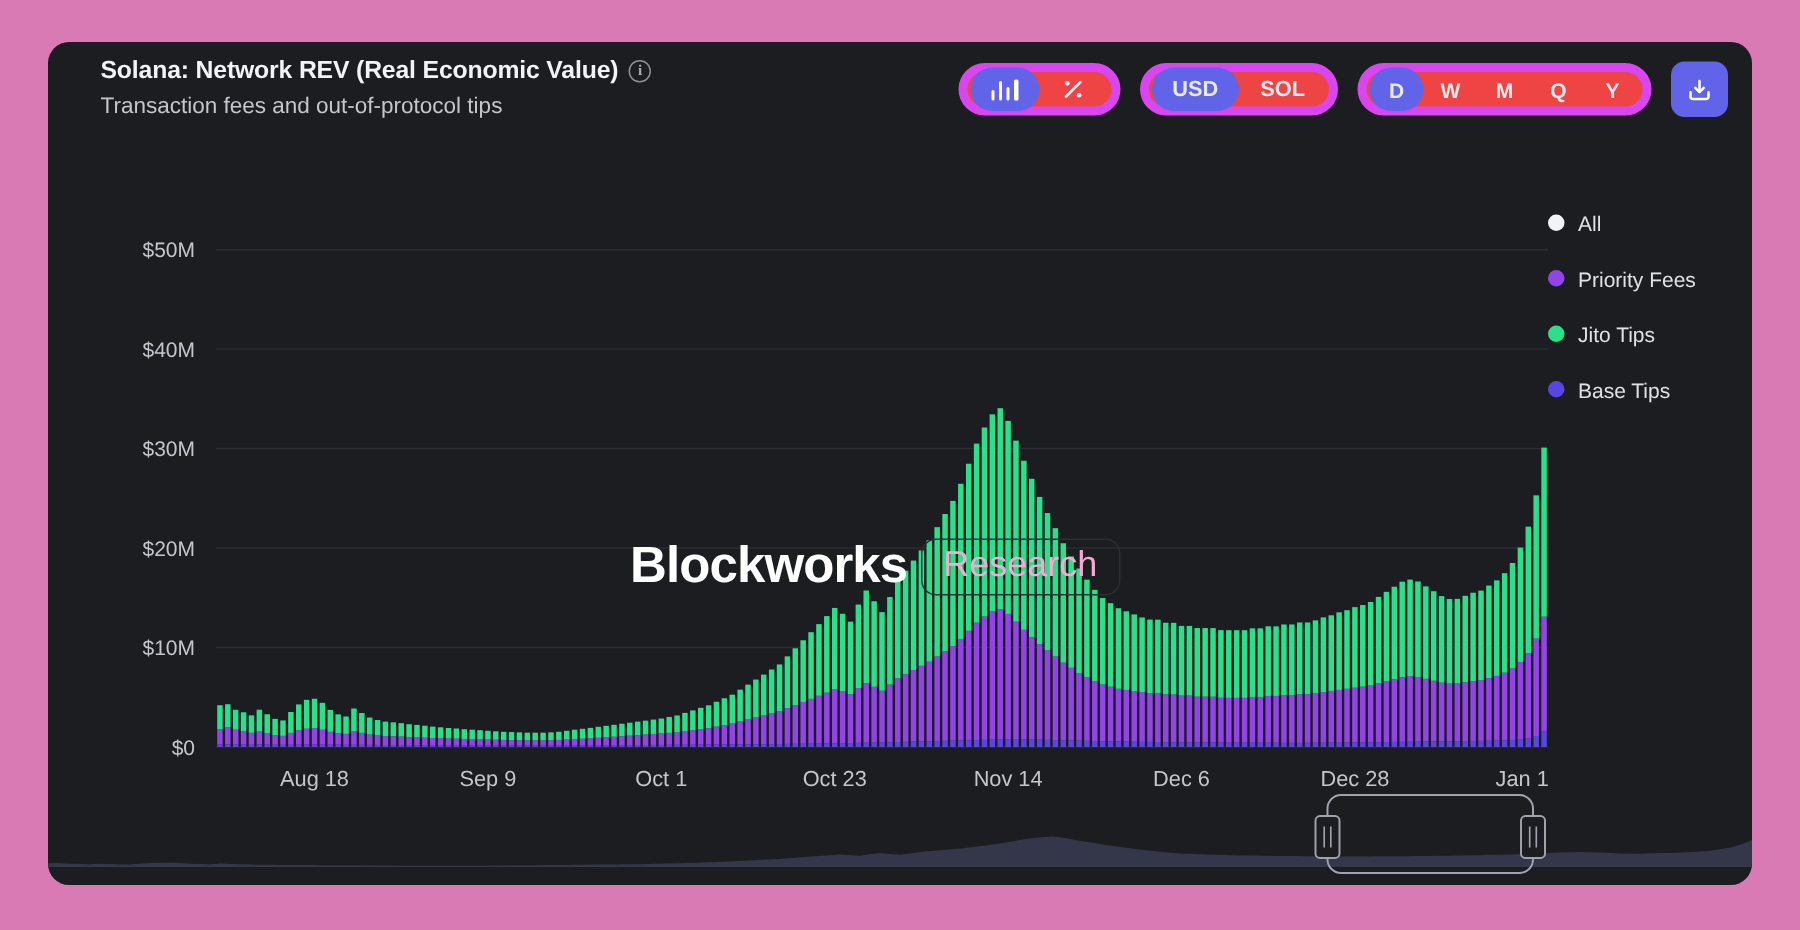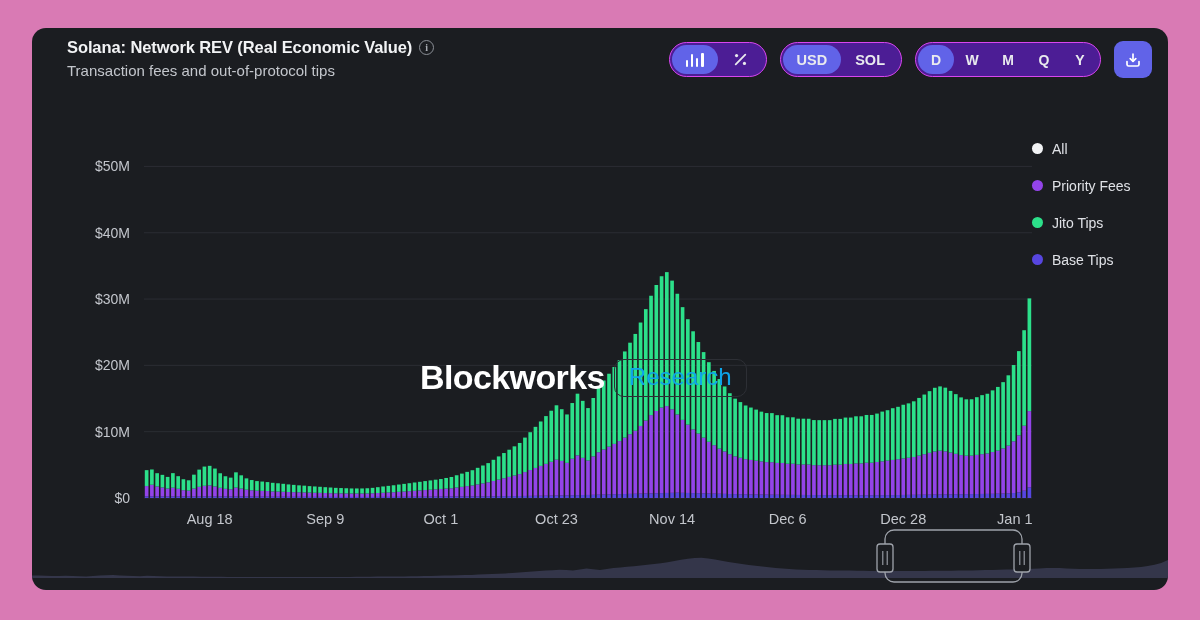--- a/index.html
+++ b/index.html
@@ -37,22 +37,22 @@
   #chart-subtitle {
     margin-top: 5px; font-size: 15px; color: #c3c6cc; white-space: nowrap;
   }
   
   #toolbar {
     position: absolute; right: 16px; top: 13px;
     display: flex; align-items: center; gap: 13px;
   }
   .pill-group {
     display: flex; align-items: center;
-    border: 1px solid #d946ef; border-radius: 999px;
-    background: #4c1d95; height: 35px; padding: 0 2px;
+    border: 6px solid #d946ef; border-radius: 999px;
+    background: #ef4444; height: 35px; padding: 0 2px;
   }
   .pill {
     height: 29px; border-radius: 999px;
     display: flex; align-items: center; justify-content: center;
     color: #e9eaee; font-size: 14.5px; font-weight: bold;
     cursor: pointer; user-select: none;
   }
   .pill.active { background: #6163e8; }
   .pill.icon-pill { width: 46px; }
   .pill.txt-wide { padding: 0 14px; }
@@ -84,21 +84,21 @@
   .xtick { font-size: 14.5px; fill: #c3c6cc; text-anchor: middle; font-family: "Liberation Sans", sans-serif; }
   .gridline { stroke: #2b2d33; stroke-width: 1; }
   
   #watermark {
     position: absolute; left: 388px; top: 330px;
     display: flex; align-items: center; gap: 9px;
     pointer-events: none;
   }
   #wm-main { font-size: 34px; font-weight: bold; color: #ffffff; letter-spacing: -0.6px; }
   #wm-sub {
-    font-size: 24px; color: #0ea5e9; padding: 3px 14px 5px;
+    font-size: 24px; color: #f9a8d4; padding: 3px 14px 5px;
     border: 1.5px solid #2d2f35; border-radius: 10px;
   }
   
   #navigator {
     position: absolute; left: 0; bottom: 0; width: 1136px; height: 62px;
   }
   #nav-svg { position: absolute; left: 0; top: 0; }
   .nav-handle-rect { fill: #1b1d21; stroke: #9fa3ab; stroke-width: 1.3; rx: 3; }
   .nav-grip { stroke: #9fa3ab; stroke-width: 1.1; }
 </style>

